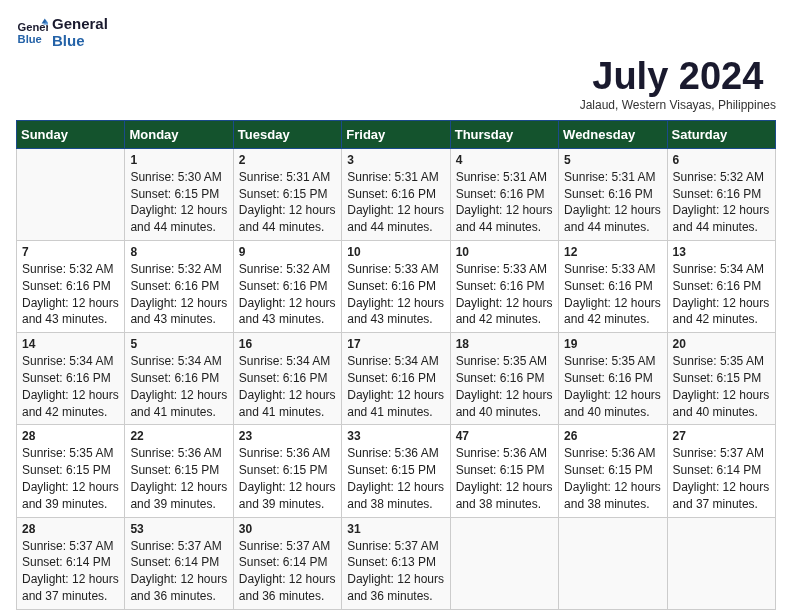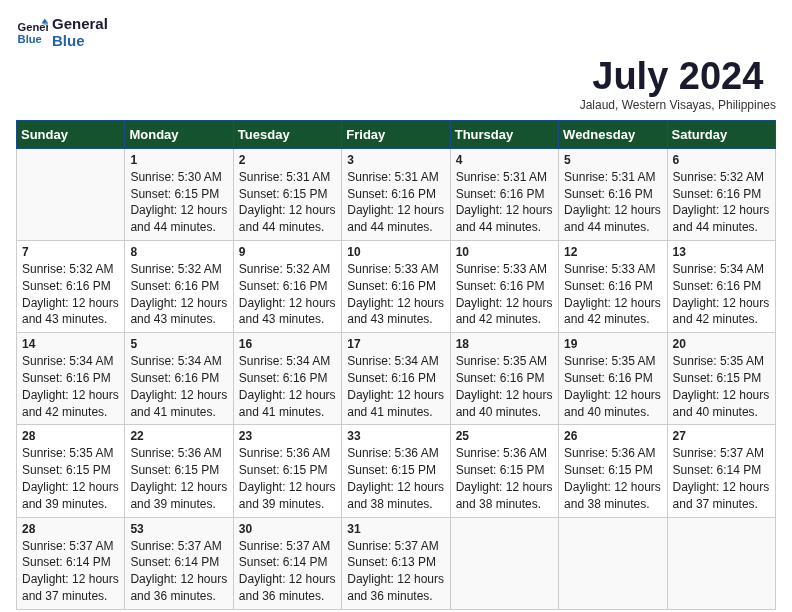--- a/index.html
+++ b/index.html
@@ -216,21 +216,21 @@
         </td>
         <td>
           <span class="day-number">23</span>
           <div class="day-info">Sunrise: 5:36 AM<br>Sunset: 6:15 PM<br>Daylight: 12 hours<br>and 39 minutes.</div>
         </td>
         <td>
           <span class="day-number">33</span>
           <div class="day-info">Sunrise: 5:36 AM<br>Sunset: 6:15 PM<br>Daylight: 12 hours<br>and 38 minutes.</div>
         </td>
         <td>
-          <span class="day-number">25</span>
+          <span class="day-number">47</span>
           <div class="day-info">Sunrise: 5:36 AM<br>Sunset: 6:15 PM<br>Daylight: 12 hours<br>and 38 minutes.</div>
         </td>
         <td>
           <span class="day-number">26</span>
           <div class="day-info">Sunrise: 5:36 AM<br>Sunset: 6:15 PM<br>Daylight: 12 hours<br>and 38 minutes.</div>
         </td>
         <td>
           <span class="day-number">27</span>
           <div class="day-info">Sunrise: 5:37 AM<br>Sunset: 6:14 PM<br>Daylight: 12 hours<br>and 37 minutes.</div>
         </td>

